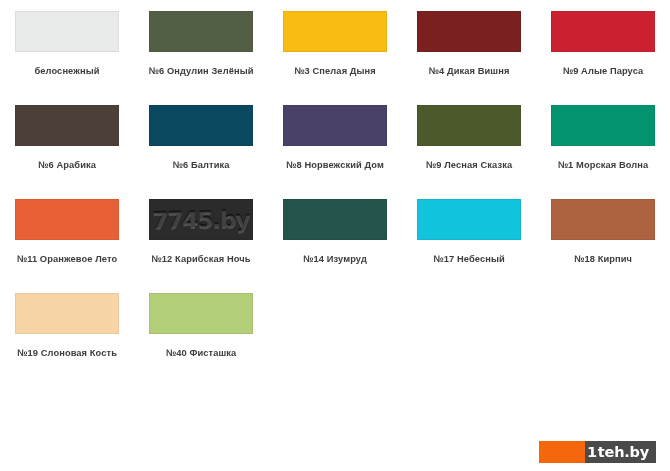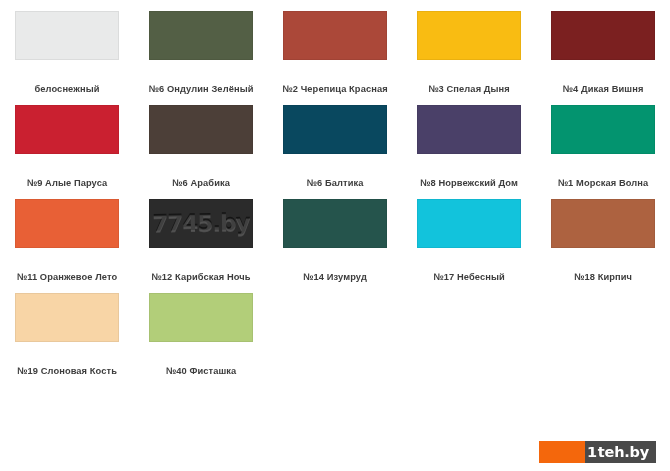--- a/index.html
+++ b/index.html
@@ -34,28 +34,28 @@
     align-items: center;
     justify-content: flex-start;
     box-sizing: border-box;
     padding-top: 11px;
   }
   .swatch-cell.empty-cell {
     visibility: hidden;
   }
   .swatch-chip {
     width: 104px;
-    height: 49px;
+    height: 41px;
     box-sizing: border-box;
     border: 1px solid rgba(0,0,0,0.06);
     position: relative;
     overflow: hidden;
   }
   .swatch-label {
-    margin-top: 24px;
+    margin-top: 14px;
     font-size: 9.3px;
     font-weight: bold;
     color: #3d3d3d;
     text-align: center;
     line-height: 1.1;
     letter-spacing: 0.1px;
     white-space: nowrap;
   }
   
   .chip-watermark {
@@ -112,24 +112,20 @@
   <div class="swatch-grid">
       <div class="swatch-cell">
         <div class="swatch-chip" style="background: rgb(233, 234, 234);"></div>
         <div class="swatch-label">белоснежный</div>
       </div>
       <div class="swatch-cell">
         <div class="swatch-chip" style="background: rgb(83, 95, 69);"></div>
         <div class="swatch-label">№6 Ондулин Зелёный</div>
       </div>
       <div class="swatch-cell">
-        <div class="swatch-chip" style="background: rgb(171, 72, 57);"></div>
-        <div class="swatch-label">№2 Черепица Красная</div>
-      </div>
-      <div class="swatch-cell">
         <div class="swatch-chip" style="background: rgb(249, 188, 18);"></div>
         <div class="swatch-label">№3 Спелая Дыня</div>
       </div>
       <div class="swatch-cell">
         <div class="swatch-chip" style="background: rgb(123, 32, 32);"></div>
         <div class="swatch-label">№4 Дикая Вишня</div>
       </div>
       <div class="swatch-cell">
         <div class="swatch-chip" style="background: rgb(202, 32, 48);"></div>
         <div class="swatch-label">№9 Алые Паруса</div>
@@ -138,20 +134,24 @@
         <div class="swatch-chip" style="background: rgb(76, 63, 56);"></div>
         <div class="swatch-label">№6 Арабика</div>
       </div>
       <div class="swatch-cell">
         <div class="swatch-chip" style="background: rgb(9, 72, 95);"></div>
         <div class="swatch-label">№6 Балтика</div>
       </div>
       <div class="swatch-cell">
         <div class="swatch-chip" style="background: rgb(74, 64, 104);"></div>
         <div class="swatch-label">№8 Норвежский Дом</div>
+      </div>
+      <div class="swatch-cell">
+        <div class="swatch-chip" style="background: rgb(76, 90, 43);"></div>
+        <div class="swatch-label">№9 Лесная Сказка</div>
       </div>
       <div class="swatch-cell">
         <div class="swatch-chip" style="background: rgb(3, 148, 111);"></div>
         <div class="swatch-label">№1 Морская Волна</div>
       </div>
       <div class="swatch-cell">
         <div class="swatch-chip" style="background: rgb(232, 96, 54);"></div>
         <div class="swatch-label">№11 Оранжевое Лето</div>
       </div>
       <div class="swatch-cell">

